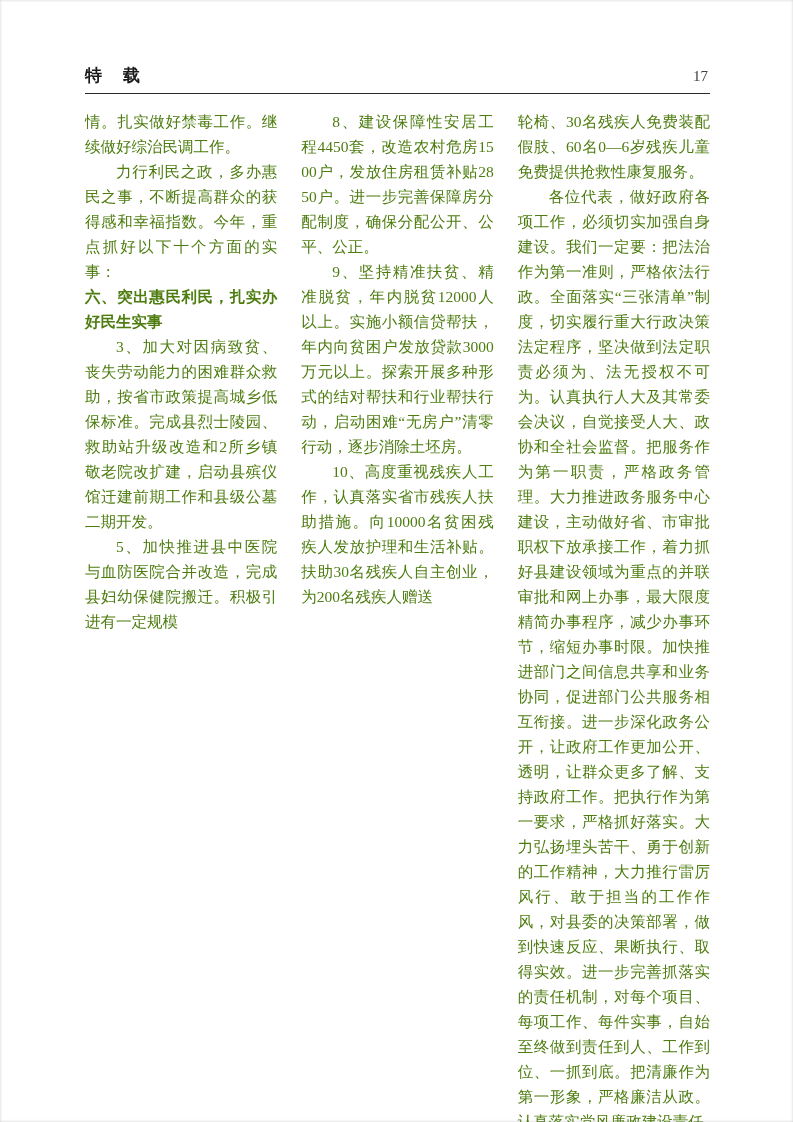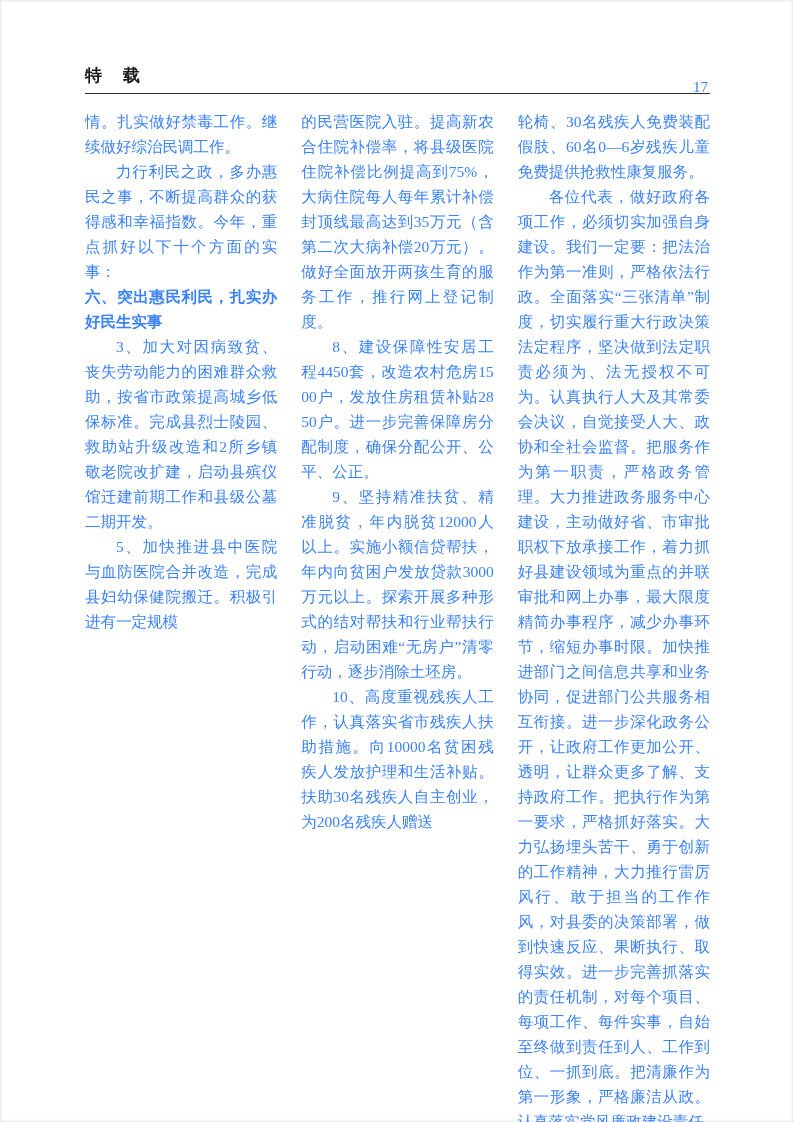--- a/index.html
+++ b/index.html
@@ -31,43 +31,43 @@
   }
   .header-title {
     font-size: 17px;
     font-weight: bold;
     letter-spacing: 2px;
     color: #1a1a1a;
   }
   .page-number {
     position: absolute;
     right: 2px;
-    top: 15px;
+    top: 4px;
     font-size: 15px;
-    color: #3b82f6;
+    color: #404040;
   }
   .header-rule {
     margin-top: 7px;
     border-bottom: 1px solid #2b2b2b;
     height: 0;
   }
   .columns {
     display: flex;
     gap: 24px;
     margin-top: 15px;
   }
   .column {
     flex: 1 1 0;
     min-width: 0;
   }
   p.para {
     margin: 0;
     font-size: 15.5px;
     line-height: 25px;
-    color: #3b82f6;
+    color: #4d7c0f;
     text-align: justify;
     word-break: break-all;
     overflow-wrap: break-word;
   }
   p.para.indent {
     text-indent: 2em;
   }
   p.para.heading {
     font-weight: bold;
     text-indent: 0;
@@ -88,21 +88,20 @@
     <div class="header-rule"></div>
     <div class="columns">
         <div class="column">
           <p class="para continuation">情。扎实做好禁毒工作。继续做好综治民调工作。</p>
           <p class="para indent">力行利民之政，多办惠民之事，不断提高群众的获得感和幸福指数。今年，重点抓好以下十个方面的实事：</p>
           <p class="para heading">六、突出惠民利民，扎实办好民生实事</p>
           <p class="para indent">3、加大对因病致贫、丧失劳动能力的困难群众救助，按省市政策提高城乡低保标准。完成县烈士陵园、救助站升级改造和2所乡镇敬老院改扩建，启动县殡仪馆迁建前期工作和县级公墓二期开发。</p>
           <p class="para indent">5、加快推进县中医院与血防医院合并改造，完成县妇幼保健院搬迁。积极引进有一定规模</p>
         </div>
         <div class="column">
-          <p class="para continuation">的民营医院入驻。提高新农合住院补偿率，将县级医院住院补偿比例提高到75%，大病住院每人每年累计补偿封顶线最高达到35万元（含第二次大病补偿20万元）。做好全面放开两孩生育的服务工作，推行网上登记制度。</p>
           <p class="para indent">8、建设保障性安居工程4450套，改造农村危房1500户，发放住房租赁补贴2850户。进一步完善保障房分配制度，确保分配公开、公平、公正。</p>
           <p class="para indent">9、坚持精准扶贫、精准脱贫，年内脱贫12000人以上。实施小额信贷帮扶，年内向贫困户发放贷款3000万元以上。探索开展多种形式的结对帮扶和行业帮扶行动，启动困难“无房户”清零行动，逐步消除土坯房。</p>
           <p class="para indent">10、高度重视残疾人工作，认真落实省市残疾人扶助措施。向10000名贫困残疾人发放护理和生活补贴。扶助30名残疾人自主创业，为200名残疾人赠送</p>
         </div>
         <div class="column">
           <p class="para continuation">轮椅、30名残疾人免费装配假肢、60名0—6岁残疾儿童免费提供抢救性康复服务。</p>
           <p class="para indent">各位代表，做好政府各项工作，必须切实加强自身建设。我们一定要：把法治作为第一准则，严格依法行政。全面落实“三张清单”制度，切实履行重大行政决策法定程序，坚决做到法定职责必须为、法无授权不可为。认真执行人大及其常委会决议，自觉接受人大、政协和全社会监督。把服务作为第一职责，严格政务管理。大力推进政务服务中心建设，主动做好省、市审批职权下放承接工作，着力抓好县建设领域为重点的并联审批和网上办事，最大限度精简办事程序，减少办事环节，缩短办事时限。加快推进部门之间信息共享和业务协同，促进部门公共服务相互衔接。进一步深化政务公开，让政府工作更加公开、透明，让群众更多了解、支持政府工作。把执行作为第一要求，严格抓好落实。大力弘扬埋头苦干、勇于创新的工作精神，大力推行雷厉风行、敢于担当的工作作风，对县委的决策部署，做到快速反应、果断执行、取得实效。进一步完善抓落实的责任机制，对每个项目、每项工作、每件实事，自始至终做到责任到人、工作到位、一抓到底。把清廉作为第一形象，严格廉洁从政。认真落实党风廉政建设责任</p>
         </div>
       </div>
   </div>

